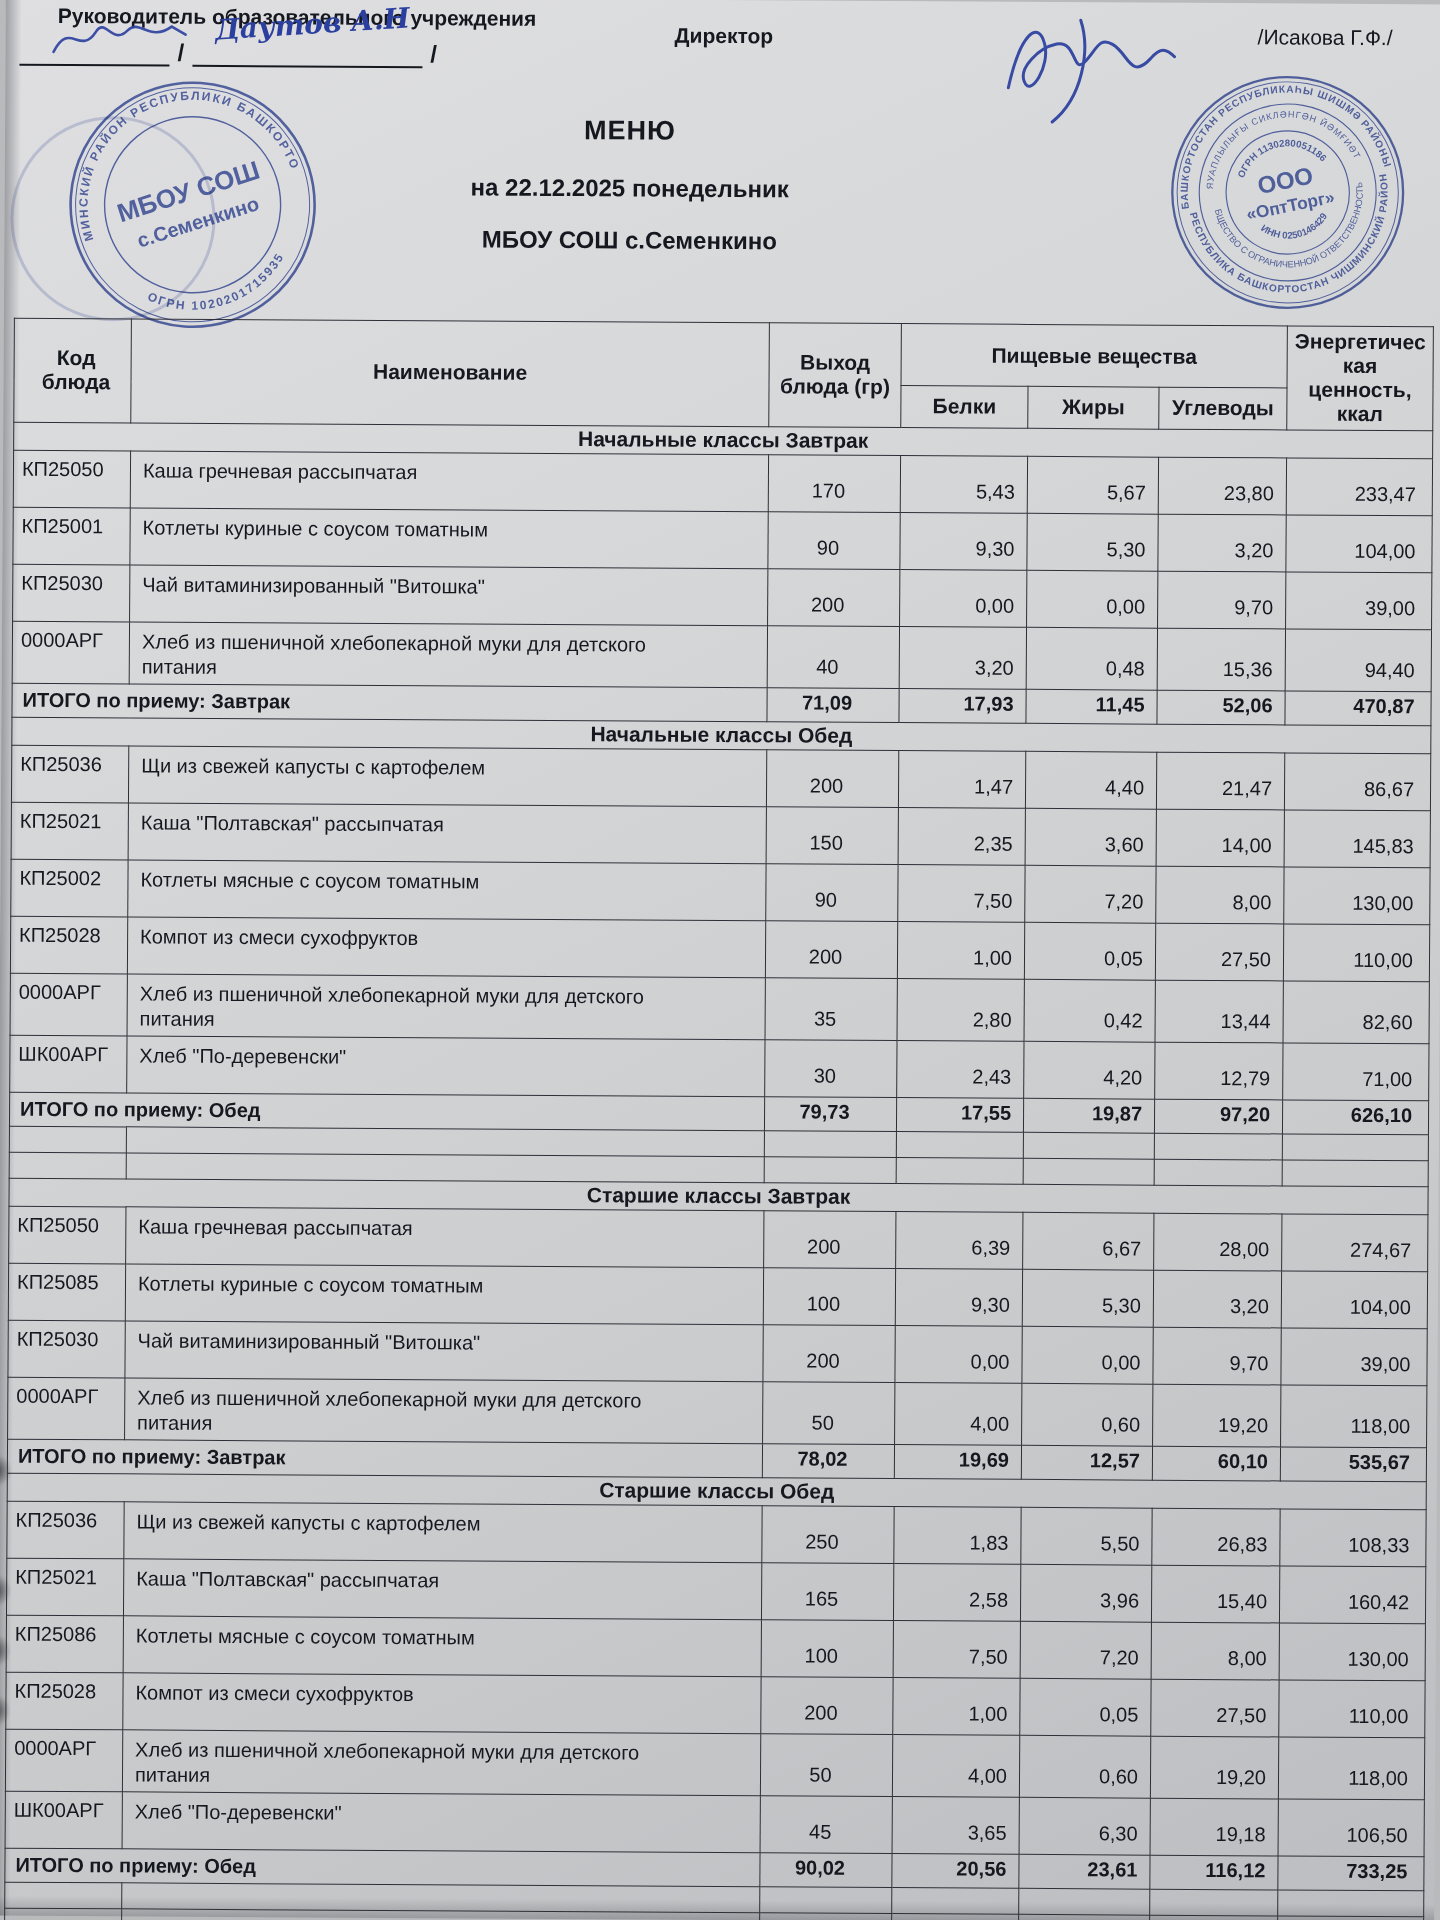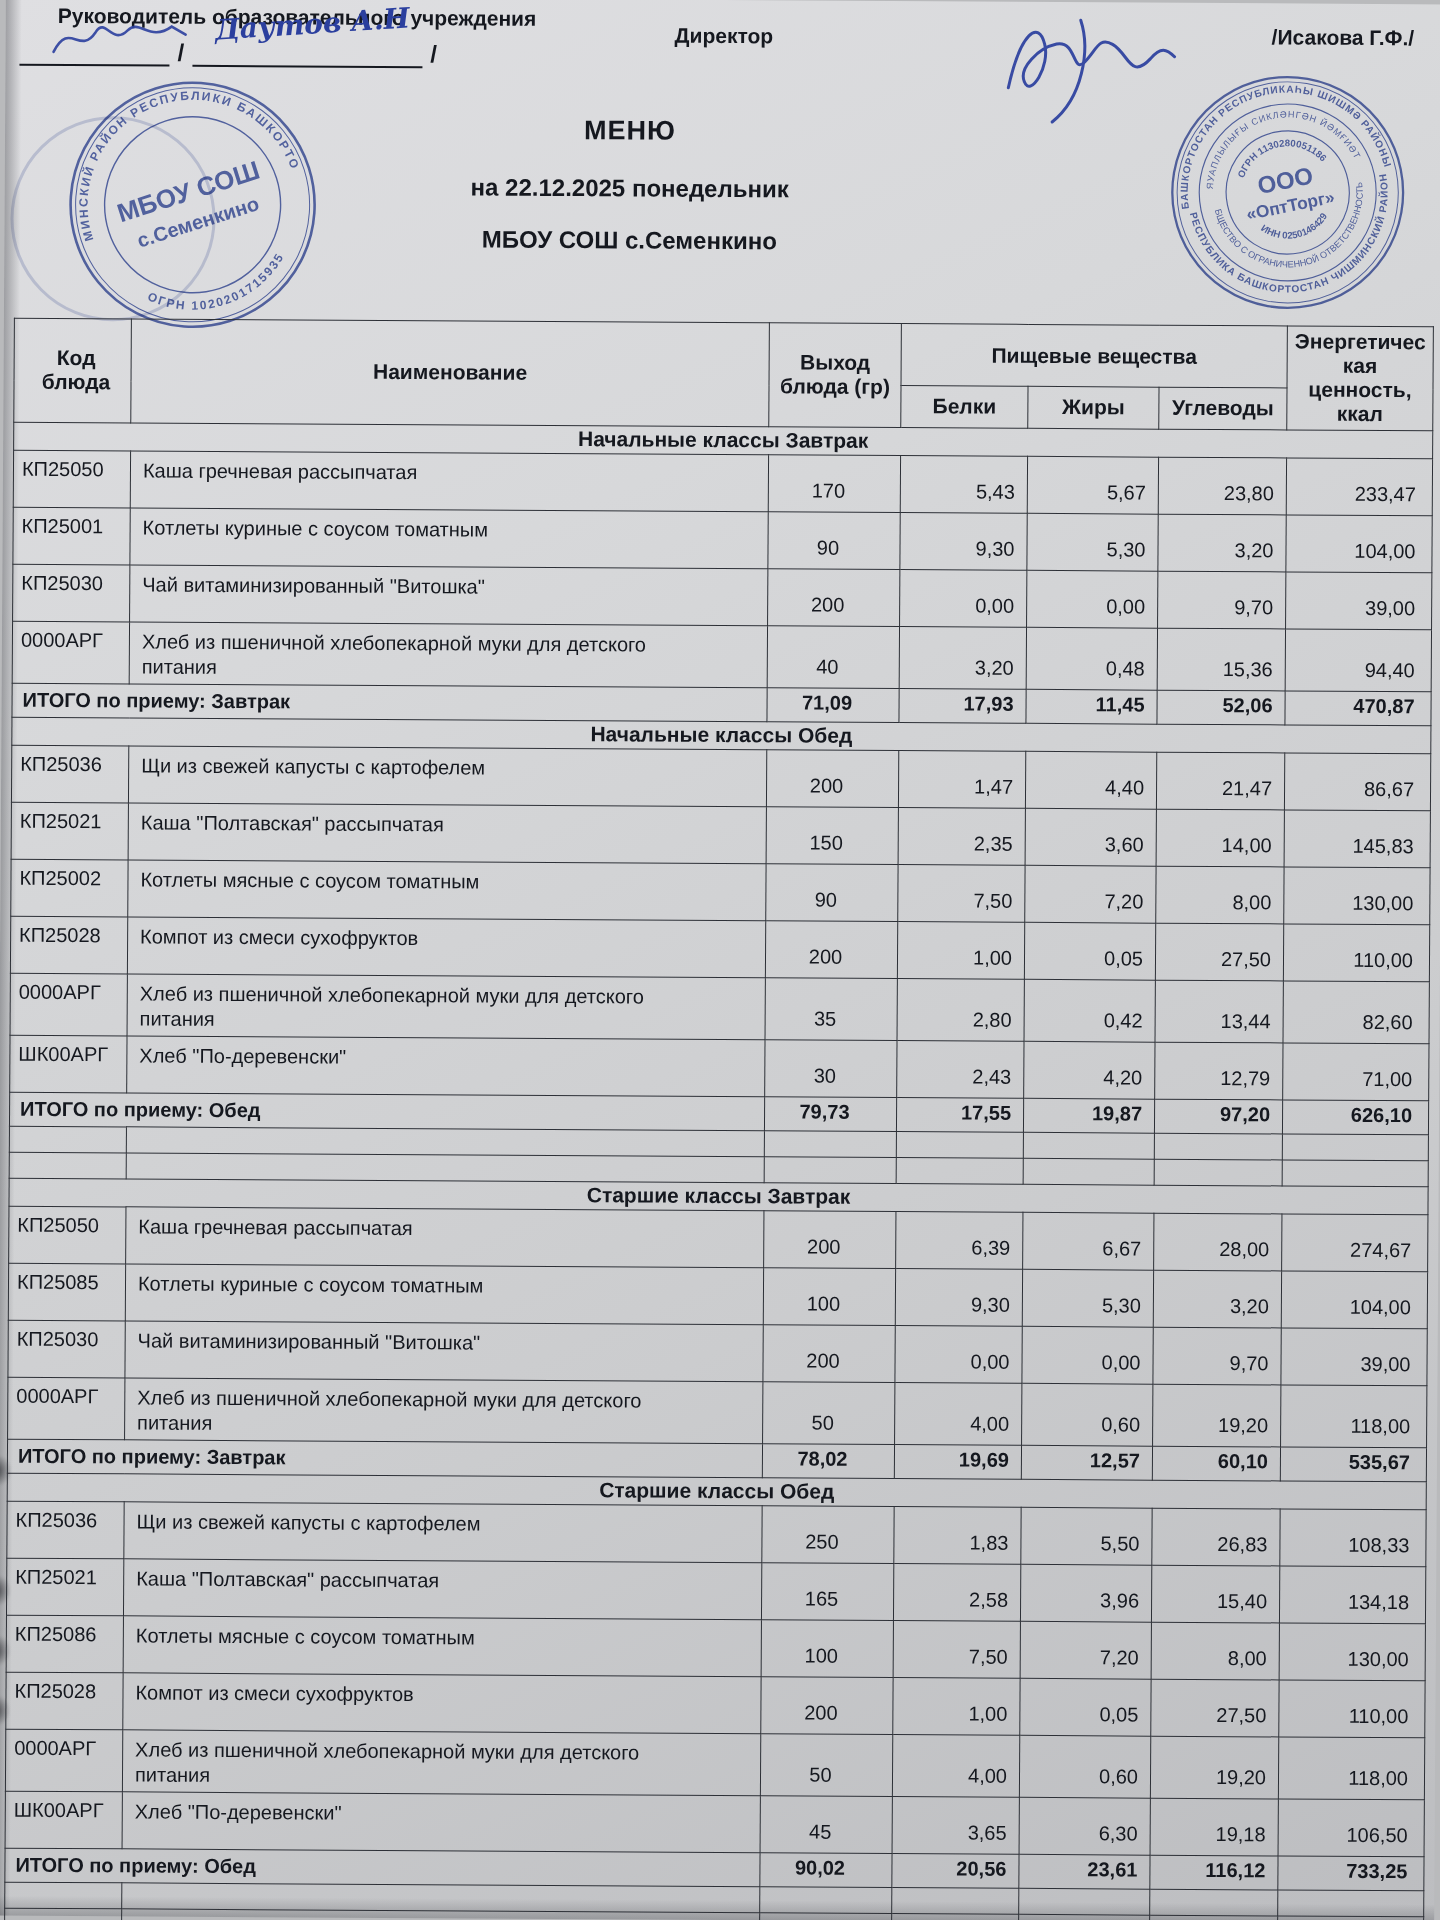--- a/index.html
+++ b/index.html
@@ -48,21 +48,21 @@
     transform: rotate(-4deg);
   }
   .sig-squiggle-left { position: absolute; left: 40px; top: 18px; }
   .role-center {
     position: absolute; left: 669px; top: 24px;
     font-size: 21px; font-weight: bold;
   }
   .sig-squiggle-right { position: absolute; left: 975px; top: 2px; }
   .right-name {
     position: absolute; left: 1252px; top: 22px;
-    font-size: 21px; font-weight: bold; white-space: nowrap; margin-left: 14px;
+    font-size: 21px; font-weight: normal; white-space: nowrap;
   }
 
   
   .stamp { position: absolute; mix-blend-mode: multiply; opacity: .82; }
   .stamp-school { left: 38px; top: 58px; transform: rotate(-18deg); }
   .stamp-vendor { left: 1158px; top: 64px; transform: rotate(-12deg); }
   .ghost-ring {
     position: absolute; left: 6px; top: 120px; width: 205px; height: 205px;
     border: 3px solid #3a50a4; border-radius: 50%; opacity: .22;
     mix-blend-mode: multiply;
@@ -414,21 +414,21 @@
           <td class="c-num">26,83</td>
           <td class="c-num c-kcal">108,33</td>
         </tr>
         <tr class="data-row">
           <td class="c-code">КП25021</td>
           <td class="c-name">Каша "Полтавская" рассыпчатая</td>
           <td class="c-out">165</td>
           <td class="c-num">2,58</td>
           <td class="c-num">3,96</td>
           <td class="c-num">15,40</td>
-          <td class="c-num c-kcal">134,18</td>
+          <td class="c-num c-kcal">160,42</td>
         </tr>
         <tr class="data-row">
           <td class="c-code">КП25086</td>
           <td class="c-name">Котлеты мясные с соусом томатным</td>
           <td class="c-out">100</td>
           <td class="c-num">7,50</td>
           <td class="c-num">7,20</td>
           <td class="c-num">8,00</td>
           <td class="c-num c-kcal">130,00</td>
         </tr>

